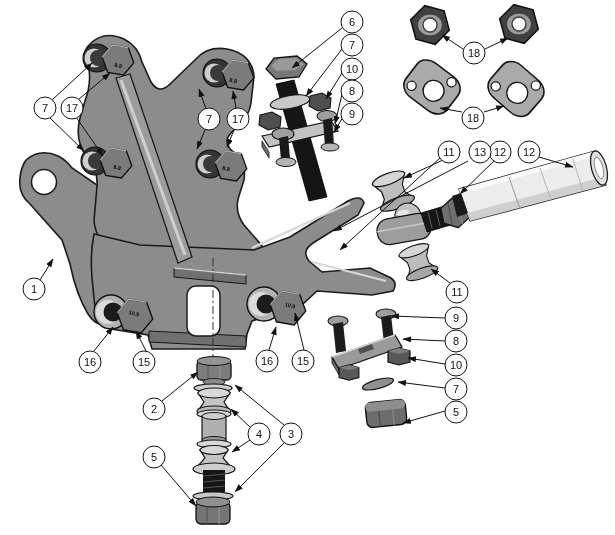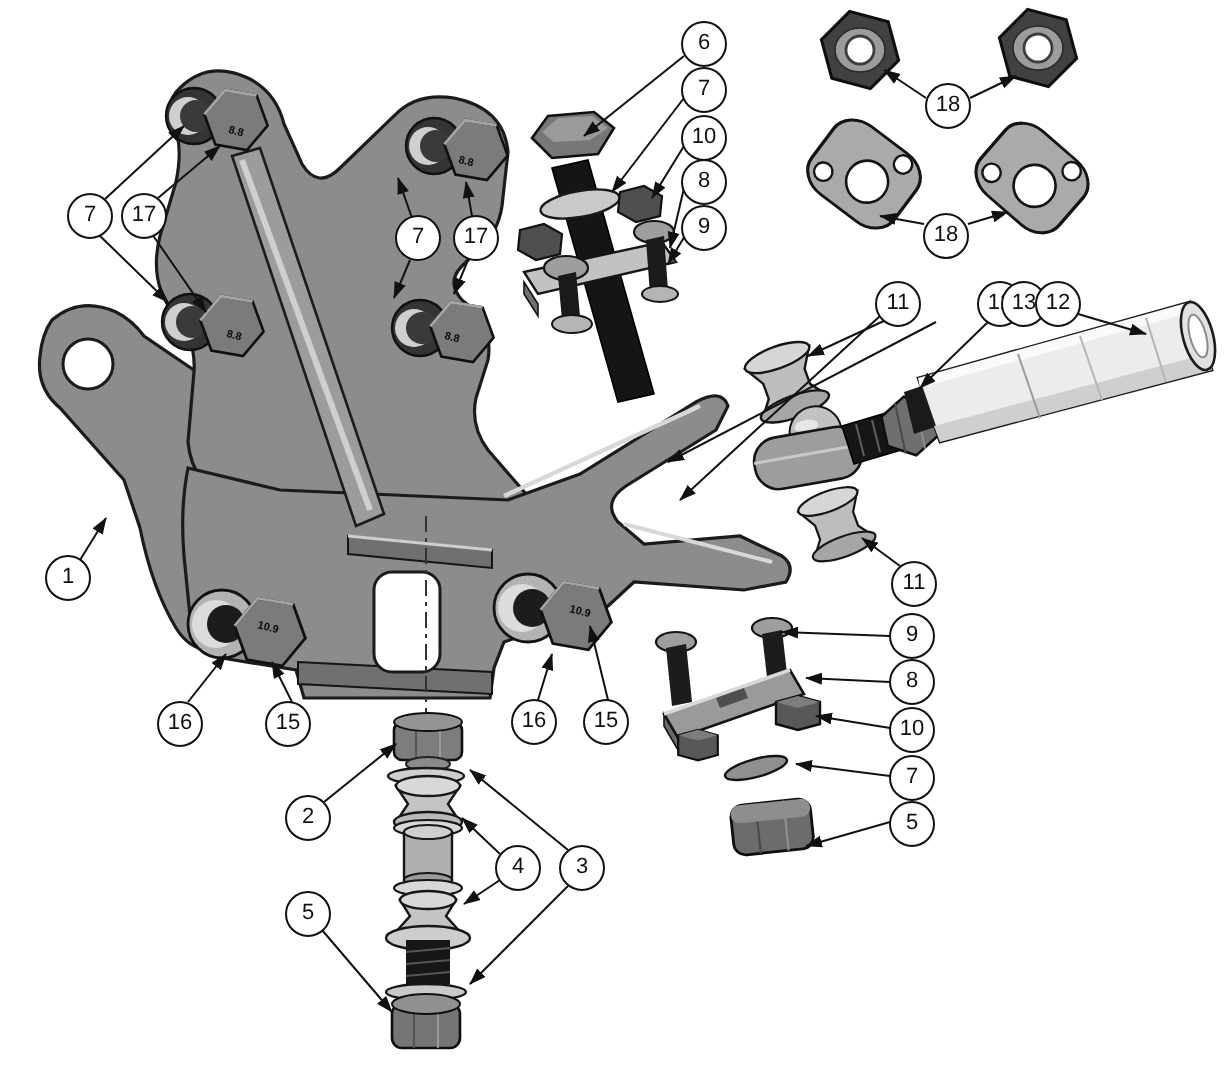--- a/index.html
+++ b/index.html
@@ -308,21 +308,21 @@
 <div class="callout" style="left:238px;top:119px">17</div>
 <div class="callout" style="left:352px;top:22px">6</div>
 <div class="callout" style="left:352px;top:45px">7</div>
 <div class="callout" style="left:352px;top:69px">10</div>
 <div class="callout" style="left:352px;top:91px">8</div>
 <div class="callout" style="left:352px;top:114px">9</div>
 <div class="callout" style="left:474px;top:53px">18</div>
 <div class="callout" style="left:473px;top:118px">18</div>
 <div class="callout" style="left:449px;top:152px">11</div>
 <div class="callout" style="left:500px;top:152px">12</div>
-<div class="callout" style="left:512px;top:152px">13</div>
+<div class="callout" style="left:480px;top:152px">13</div>
 <div class="callout" style="left:529px;top:152px">12</div>
 <div class="callout" style="left:457px;top:292px">11</div>
 <div class="callout" style="left:456px;top:318px">9</div>
 <div class="callout" style="left:456px;top:341px">8</div>
 <div class="callout" style="left:456px;top:365px">10</div>
 <div class="callout" style="left:456px;top:389px">7</div>
 <div class="callout" style="left:456px;top:412px">5</div>
 <div class="callout" style="left:90px;top:362px">16</div>
 <div class="callout" style="left:144px;top:362px">15</div>
 <div class="callout" style="left:267px;top:361px">16</div>

